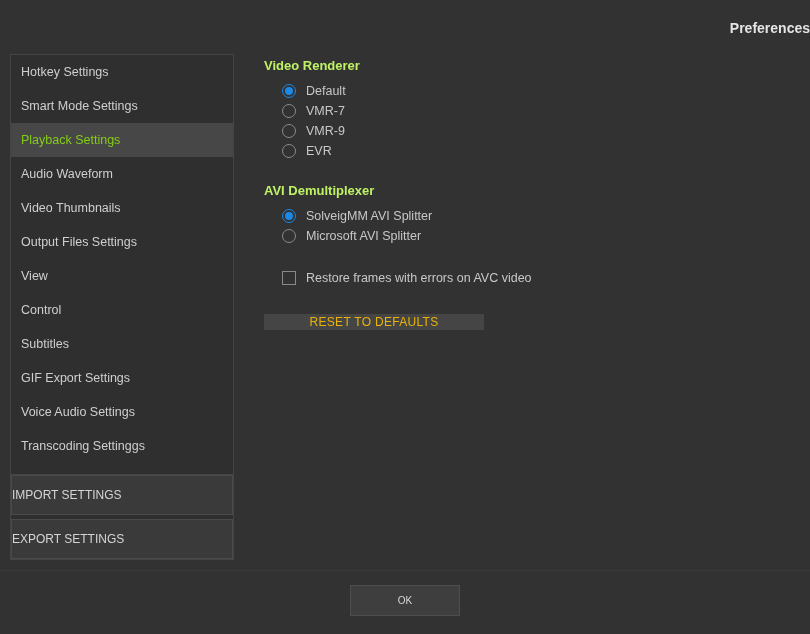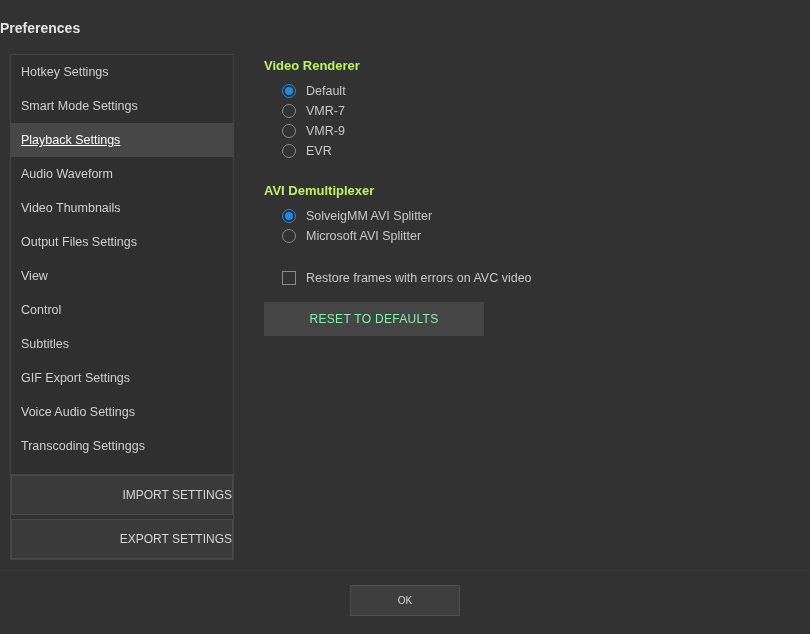--- a/index.html
+++ b/index.html
@@ -13,21 +13,21 @@
     overflow: hidden;
   }
   .dialog {
     background: #323232;
     width: 100%;
     height: 100%;
     display: flex;
     flex-direction: column;
   }
   .title {
-    text-align: left;
+    text-align: right;
     font-weight: bold;
     color: #e5e5e5;
     font-size: 14px;
     padding: 20px 0 18px 0;
   }
   .body {
     flex: 1;
     display: flex;
     padding: 0 10px 10px 10px;
     gap: 30px;
@@ -43,34 +43,33 @@
     flex: 1;
   }
   .sidebar-item {
     padding: 10px 10px;
     color: #cfcfcf;
     cursor: pointer;
     font-size: 12.5px;
   }
   .sidebar-item.selected {
     background: #474747;
-    color: #ffffff;
-    text-decoration: underline;
+    color: #84cc16;
   }
   .sidebar-buttons {
     border-top: 1px solid #444;
   }
   .sidebar-button {
     display: block;
     width: 100%;
     background: #3a3a3a;
     border: 1px solid #4a4a4a;
     color: #d5d5d5;
     padding: 12px 0;
-    text-align: right;
+    text-align: left;
     font-size: 12px;
     cursor: pointer;
     margin: 0;
   }
   .sidebar-button + .sidebar-button {
     margin-top: 4px;
   }
   .content {
     flex: 1;
     padding-top: 4px;
@@ -120,26 +119,26 @@
     display: inline-block;
     flex-shrink: 0;
   }
   .check-row {
     padding-left: 18px;
     margin-top: 10px;
   }
   .reset-btn {
     background: #454545;
     border: none;
-    color: #86efac;
-    padding: 10px 26px;
+    color: #eab308;
+    padding: 1px 26px;
     font-size: 12px;
     letter-spacing: 0.3px;
     cursor: pointer;
-    margin-top: 14px;
+    margin-top: 26px;
     width: 220px;
   }
   .footer {
     display: flex;
     justify-content: center;
     padding: 14px 0 18px 0;
     border-top: 1px solid #3a3a3a;
     background: #323232;
   }
   .ok-btn {

